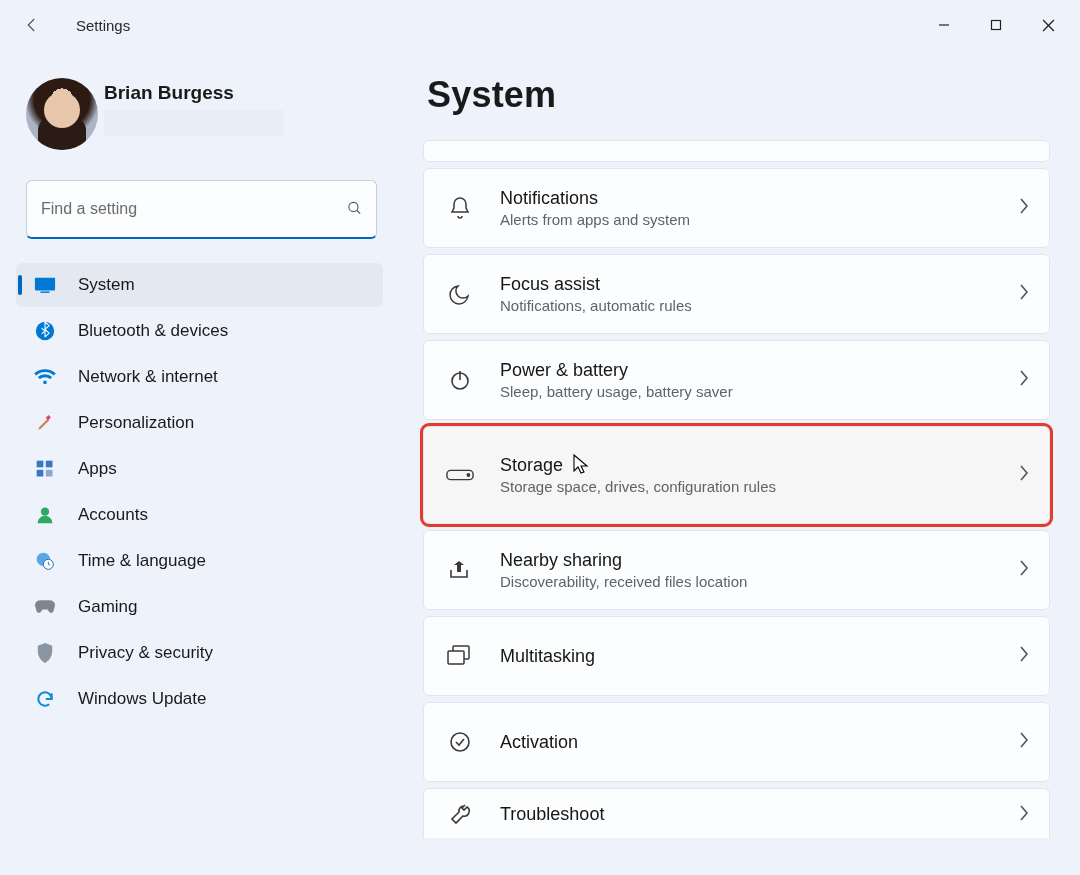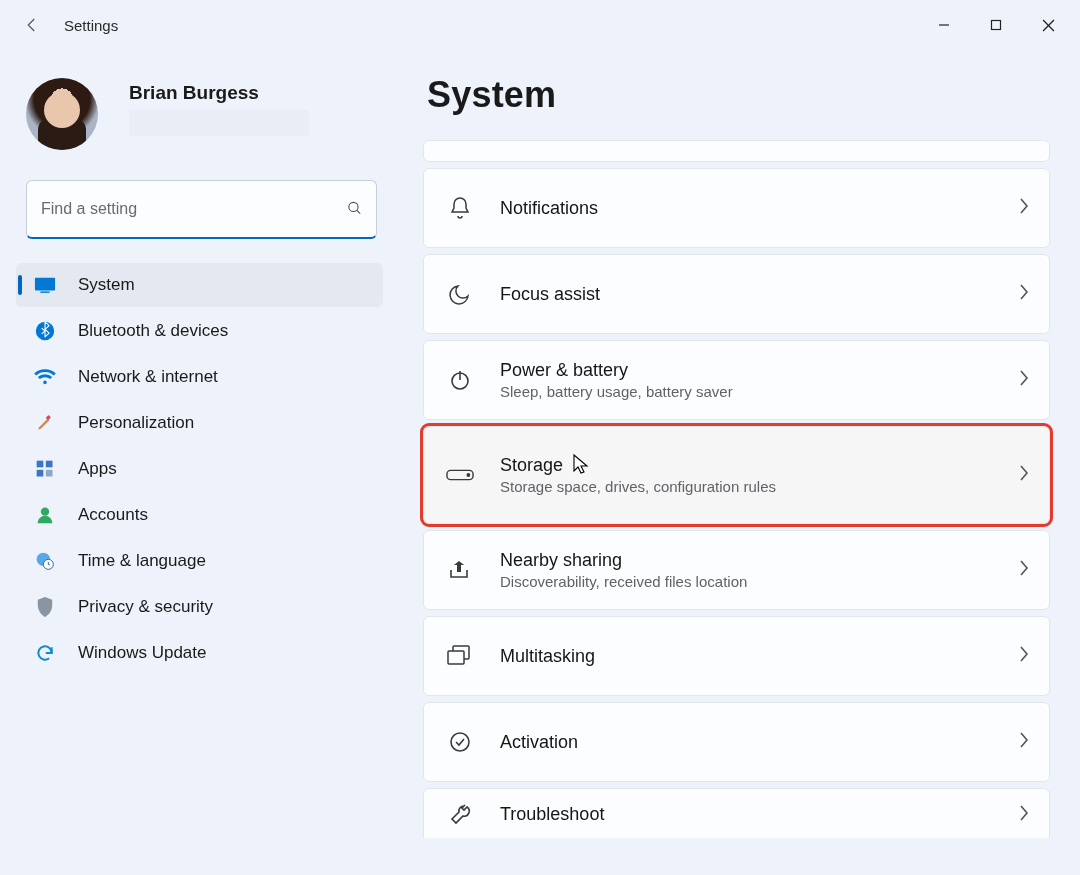--- a/index.html
+++ b/index.html
@@ -18,21 +18,21 @@
     align-items: center;
     height: 50px;
     padding: 0 6px 0 16px;
   }
   .back-btn {
     width: 32px; height: 32px;
     display:flex; align-items:center; justify-content:center;
     color:#555;
   }
   .app-title {
-    margin-left: 16px;
+    margin-left: 28px;
     font-size: 15px;
     color:#2a2a2a;
   }
   .win-controls { margin-left:auto; display:flex; }
   .win-btn {
     width:52px; height:40px;
     display:flex; align-items:center; justify-content:center;
     color:#222;
   }
   .content {
@@ -40,21 +40,21 @@
     height: calc(100% - 50px);
   }
   .sidebar {
     width: 395px;
     flex-shrink:0;
     padding-left: 16px;
   }
   .profile {
     display:flex; align-items:flex-start;
     padding: 28px 10px 20px 10px;
-    gap: 31px;
+    gap: 6px;
   }
   .avatar {
     width:72px; height:72px; border-radius:50%;
     background: radial-gradient(circle at 50% 30%, #e3c7b3 0 18%, #2d1a12 18% 45%, #aab4c6 60% 100%);
     position:relative; overflow:hidden;
     flex-shrink:0;
   }
   .avatar::after{
     content:""; position:absolute; left:18px; top:14px; width:36px; height:36px;
     background:#e8c7ad; border-radius:50%;
@@ -264,20 +264,28 @@
           <svg width="20" height="20" viewBox="0 0 24 24">
               <circle cx="10" cy="10" r="8" fill="#58a7e8"></circle>
               <circle cx="16" cy="16" r="6" fill="#fff" stroke="#2d6aa8" stroke-width="1.2"></circle>
               <path d="M16 13v3l2 1" stroke="#2d6aa8" stroke-width="1.2" fill="none"></path>
             </svg>
         </span>
         <span>Time &amp; language</span>
       </div>
       <div class="nav-item">
         <span class="nav-icon">
+          <svg width="22" height="16" viewBox="0 0 26 18" fill="#7e8791">
+              <path d="M7 1h12a6 6 0 015 9l-1 4a3 3 0 01-5 1l-2-3h-6l-2 3a3 3 0 01-5-1l-1-4a6 6 0 015-9z"></path>
+            </svg>
+        </span>
+        <span>Gaming</span>
+      </div>
+      <div class="nav-item">
+        <span class="nav-icon">
           <svg width="18" height="22" viewBox="0 0 20 24" fill="#8b95a1">
               <path d="M10 1l8 3v6c0 6-4 11-8 13-4-2-8-7-8-13V4l8-3z"></path>
             </svg>
         </span>
         <span>Privacy &amp; security</span>
       </div>
       <div class="nav-item">
         <span class="nav-icon">
           <svg width="20" height="20" viewBox="0 0 24 24" fill="none" stroke="#0d8bd4" stroke-width="2.4">
               <path d="M20 12a8 8 0 10-3 6.2"></path>
@@ -297,34 +305,36 @@
 
       <div class="card">
         <span class="card-icon">
           <svg width="24" height="26" viewBox="0 0 24 26" fill="none" stroke="currentColor" stroke-width="1.5">
               <path d="M12 3a6 6 0 00-6 6v4l-2 4h16l-2-4V9a6 6 0 00-6-6z"></path>
               <path d="M10 21a2 2 0 004 0"></path>
             </svg>
         </span>
         <div class="card-text">
           <div class="card-title">Notifications</div>
+          <div class="card-sub">Alerts from apps and system</div>
         </div>
         <span class="chevron"><svg width="10" height="16" viewBox="0 0 10 16" fill="none" stroke="currentColor" stroke-width="1.6">
               <path d="M2 1l6 7-6 7"></path>
             </svg></span>
       </div>
 
       <div class="card">
         <span class="card-icon">
           <svg width="24" height="24" viewBox="0 0 24 24" fill="none" stroke="currentColor" stroke-width="1.5">
               <path d="M20 14A9 9 0 1110 4a7 7 0 0010 10z"></path>
             </svg>
         </span>
         <div class="card-text">
           <div class="card-title">Focus assist</div>
+          <div class="card-sub">Notifications, automatic rules</div>
         </div>
         <span class="chevron"><svg width="10" height="16" viewBox="0 0 10 16" fill="none" stroke="currentColor" stroke-width="1.6">
               <path d="M2 1l6 7-6 7"></path>
             </svg></span>
       </div>
 
       <div class="card">
         <span class="card-icon">
           <svg width="24" height="24" viewBox="0 0 24 24" fill="none" stroke="currentColor" stroke-width="1.6">
               <circle cx="12" cy="13" r="8"></circle>

